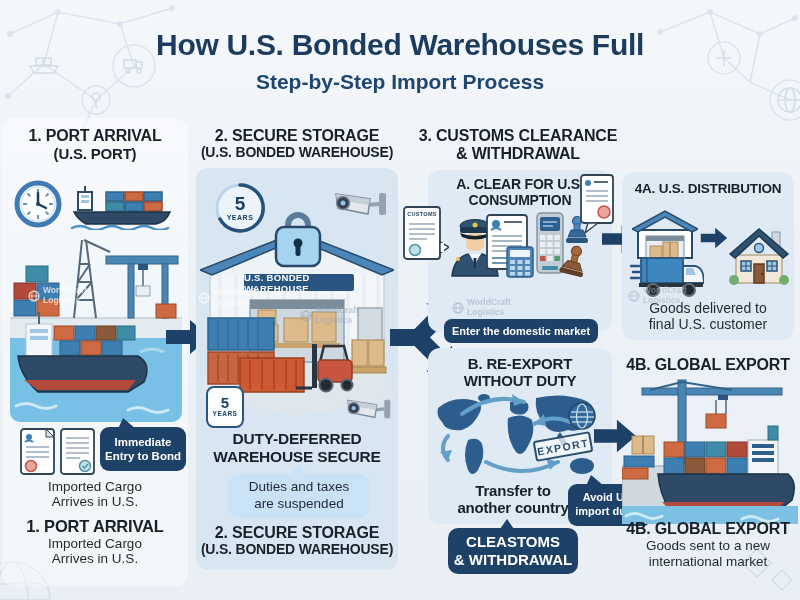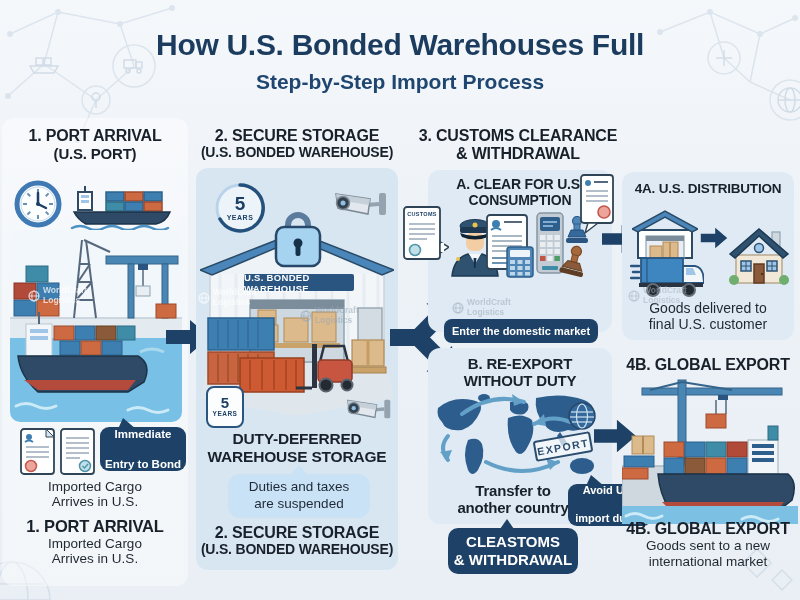--- a/index.html
+++ b/index.html
@@ -11,21 +11,21 @@
   .stack{position:absolute;text-align:center;color:#18202a;}
   .stack div{line-height:1.14;}
   .hl{font-weight:700;font-size:16px;letter-spacing:-0.2px;}
   .hl2{font-weight:700;font-size:14px;letter-spacing:-0.2px;}
   .cap{font-weight:400;font-size:13.5px;color:#1f2730;}
   .panel{position:absolute;border-radius:12px;}
   .p-main{background:#d8e6f2;}
   .p-sub{background:#dfeaf4;}
   .p-ghost{background:rgba(255,255,255,0.45);}
   .bubble-navy{position:absolute;background:#1e4267;color:#fff;border-radius:9px;
-    display:flex;flex-direction:column;justify-content:space-between;text-align:center;
+    display:flex;flex-direction:column;justify-content:center;text-align:center;
     font-weight:700;font-size:11.5px;line-height:1.25;}
   .bubble-navy::before{content:"";position:absolute;top:-9px;left:18px;
     border-left:5px solid transparent;border-right:13px solid transparent;
     border-bottom:11px solid #1e4267;}
   .bubble-light{position:absolute;background:#c9e2f5;color:#1d2936;border-radius:12px;
     display:flex;flex-direction:column;justify-content:center;text-align:center;
     font-weight:400;font-size:13.5px;line-height:1.25;}
   .bubble-light::before{content:"";position:absolute;top:-9px;left:50%;margin-left:-9px;
     border-left:9px solid transparent;border-right:9px solid transparent;
     border-bottom:10px solid #c9e2f5;}
@@ -387,21 +387,21 @@
     <rect x="45" y="9" width="7" height="22" rx="2" fill="#95a3b0"></rect>
     <line x1="45" y1="20" x2="33" y2="21" stroke="#95a3b0" stroke-width="4"></line>
     <polygon points="2,10 36,15 34,30 4,24" fill="#e2e8ed" stroke="#7d8b98" stroke-width="1.5"></polygon>
     <polygon points="2,10 36,15 35,21 3,16" fill="#c6d0d9"></polygon>
     <circle cx="9" cy="19" r="6.5" fill="#35424e" stroke="#7d8b98" stroke-width="1.5"></circle>
     <circle cx="9" cy="19" r="2.5" fill="#8fc1e8"></circle>
   </svg>
 
   <div class="stack" style="left:196px;top:430px;width:202px">
     <div class="hl" style="font-size:15.5px">DUTY-DEFERRED</div>
-    <div class="hl" style="font-size:15.5px">WAREHOUSE STORAGE</div>
+    <div class="hl" style="font-size:15.5px">WAREHOUSE SECURE</div>
   </div>
 
   <div class="bubble-light" style="left:228px;top:474px;width:142px;height:44px">
     <div>Duties and taxes</div>
     <div>are suspended</div>
   </div>
 
   <div class="stack" style="left:192px;top:524px;width:210px">
     <div class="hl">2. SECURE STORAGE</div>
     <div class="hl" style="font-size:14px">(U.S. BONDED WAREHOUSE)</div>

